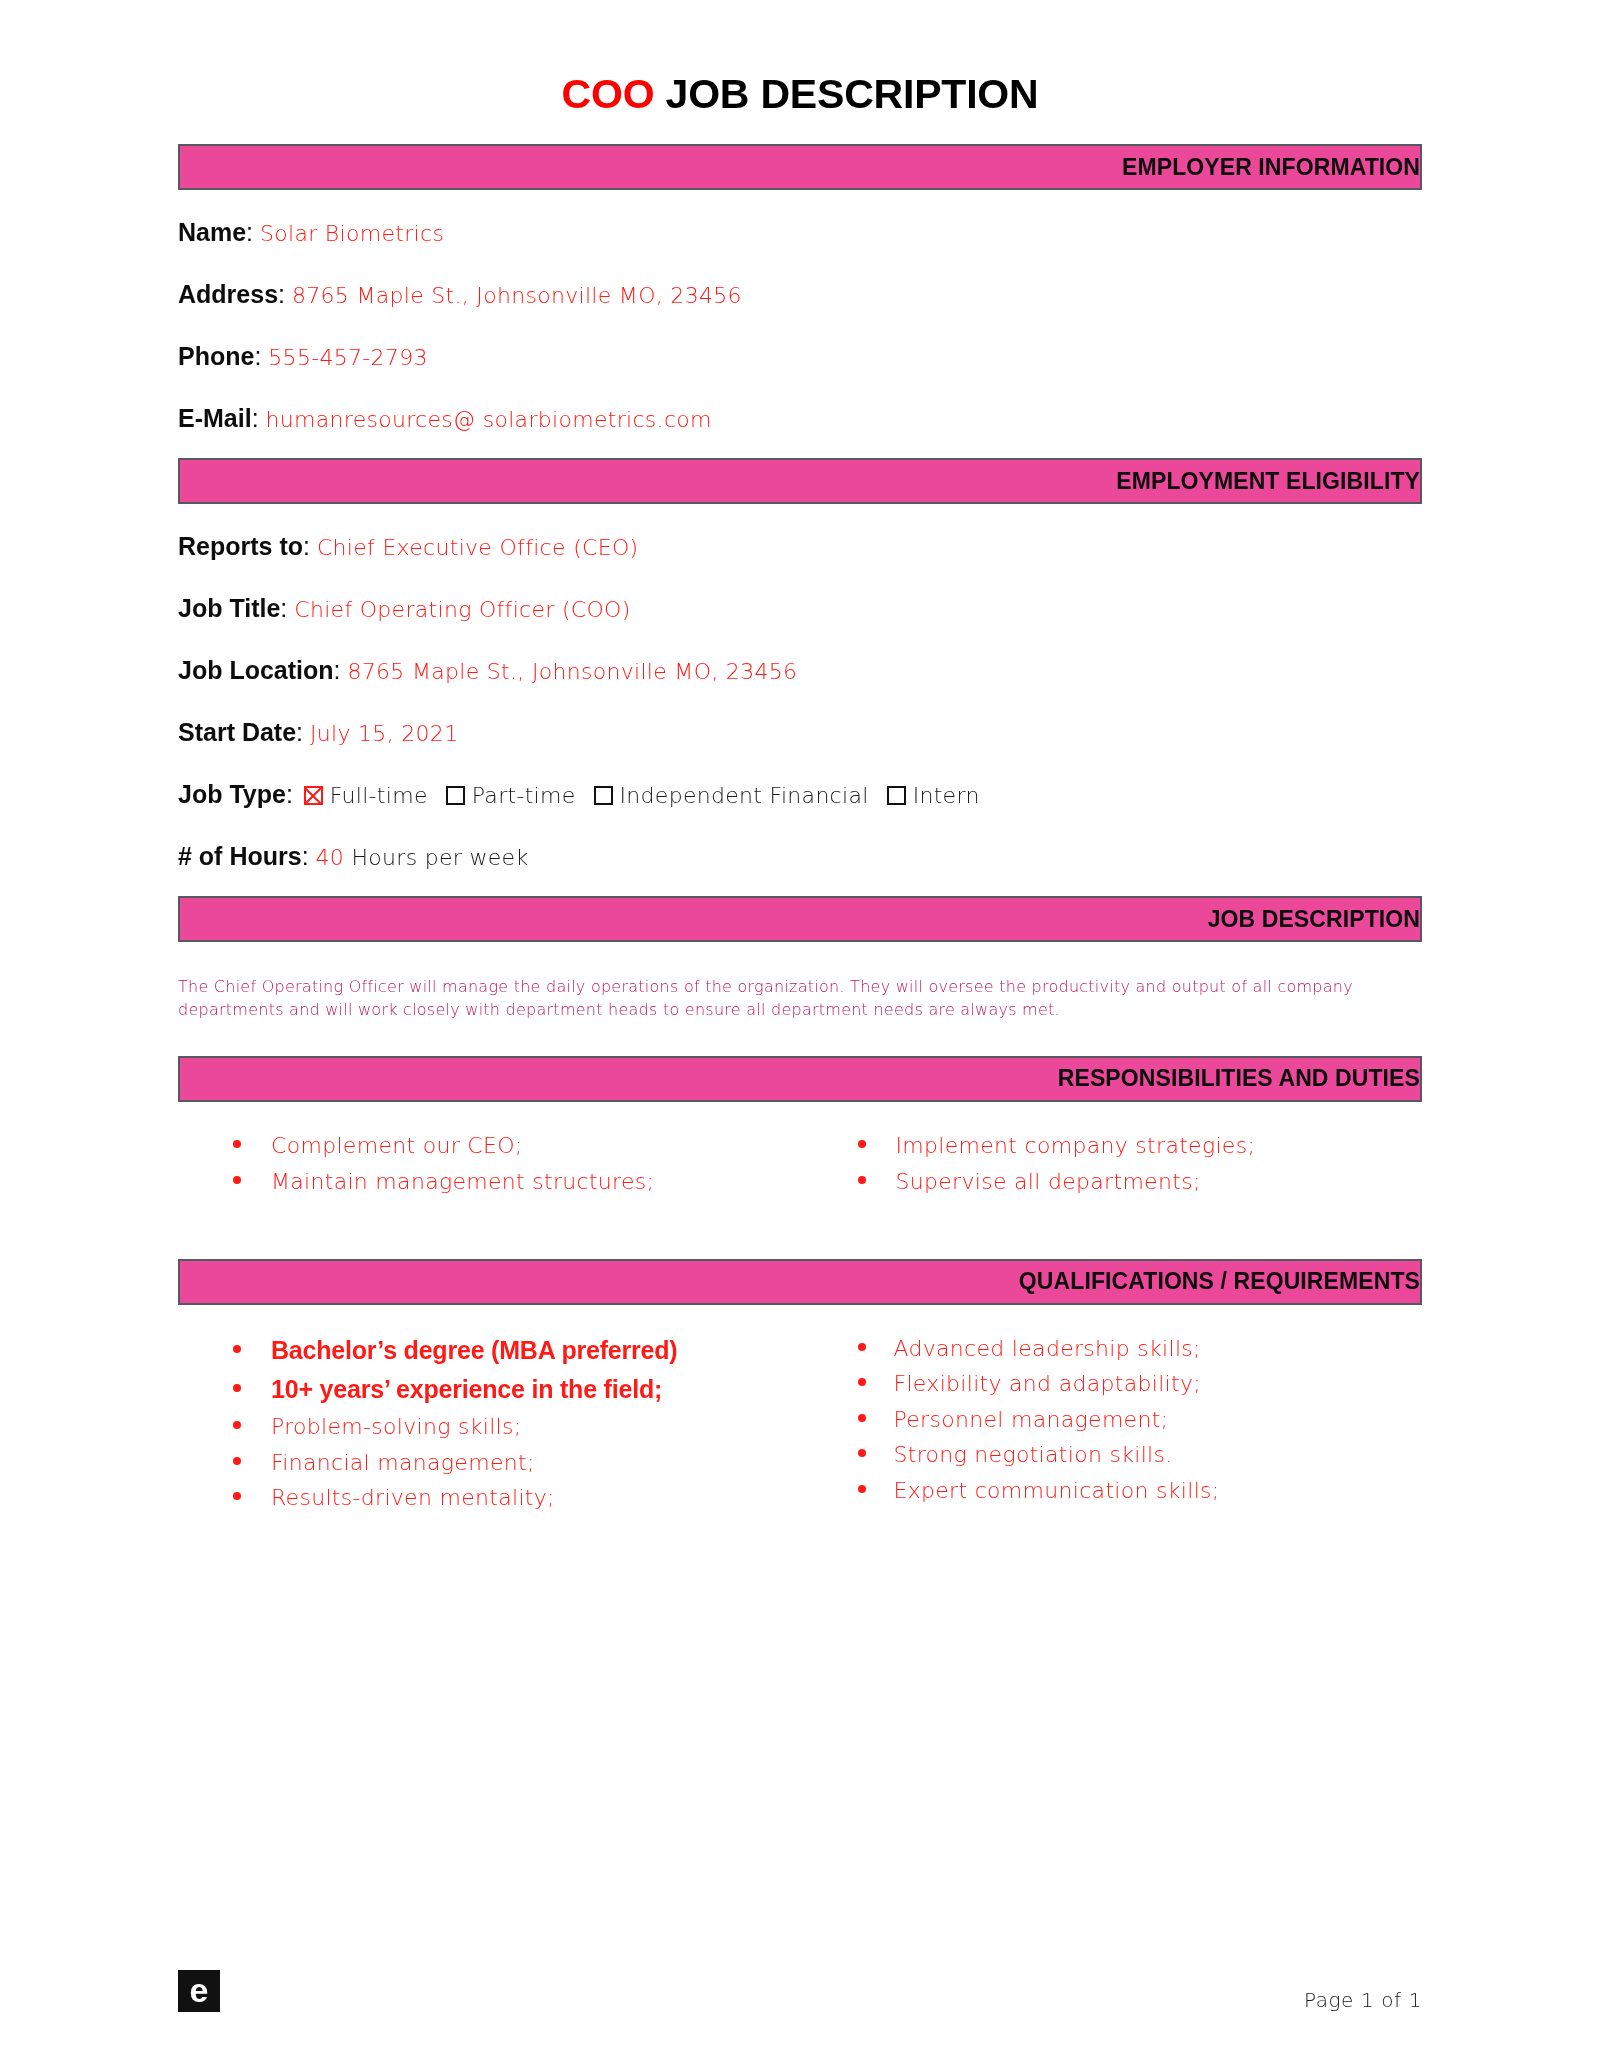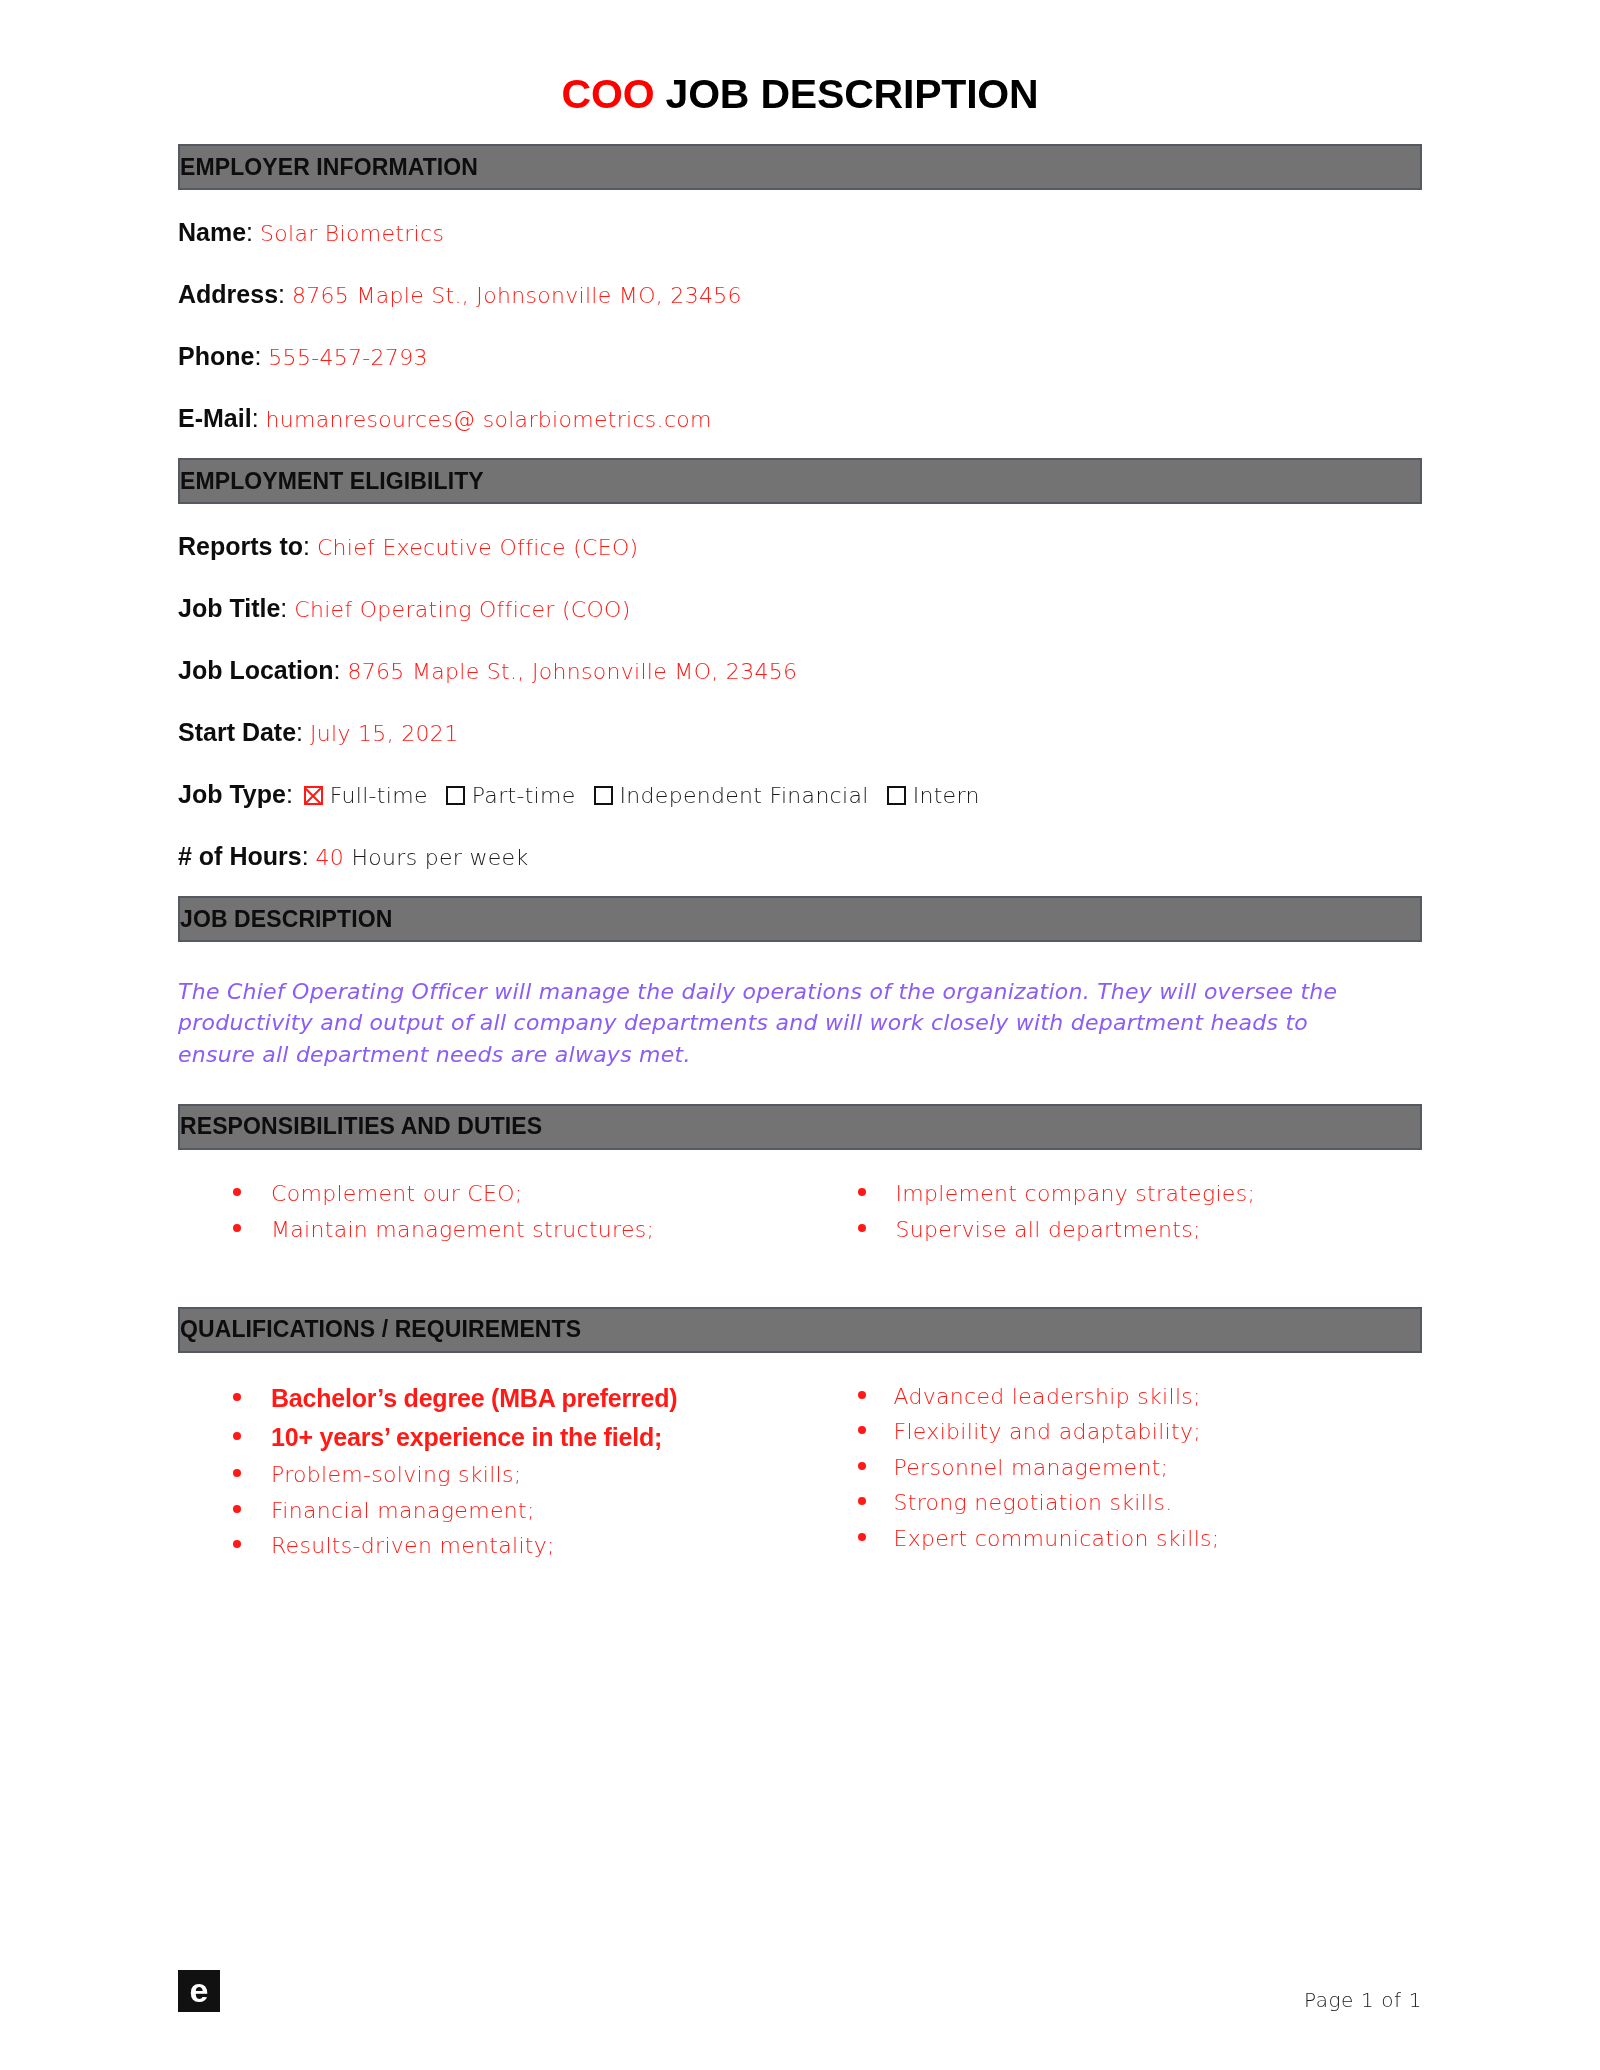--- a/index.html
+++ b/index.html
@@ -30,26 +30,26 @@
     color: #000000;
     letter-spacing: -0.2px;
     padding-top: 72px;
     line-height: 1.1;
   }
   .doc-title .accent { color: #ff0000; }
 
   
   .section-bar {
     margin-top: 27px;
-    background: #737373;
+    background: #ec4899;
     border: 2px solid #555a60;
     height: 46px;
     display: flex;
     align-items: center;
-    justify-content: flex-start;
+    justify-content: flex-end;
     box-sizing: border-box;
   }
   .section-bar span {
     font-size: 23px;
     font-weight: bold;
     color: #0d0d0d;
     letter-spacing: 0.1px;
   }
 
   
@@ -116,28 +116,27 @@
     font-size: 22px;
     font-weight: 300;
     letter-spacing: 0.3px;
     margin-right: 14px;
     text-align: center;
   }
 
   
   .description {
     margin-top: 34px;
-    color: #8b5cf6;
-    font-family: "DejaVu Sans", sans-serif;
-    font-size: 22px;
+    color: #be185d;
+    font-family: "DejaVu Sans", sans-serif;
+    font-size: 16px;
     font-weight: 300;
     line-height: 1.42;
     letter-spacing: 0.25px;
     max-width: 1210px;
-    font-style: italic;
   }
 
   
   .bullet-cols {
     margin-top: 30px;
     display: flex;
     padding-left: 55px;
     box-sizing: border-box;
   }
   .bullet-col {

